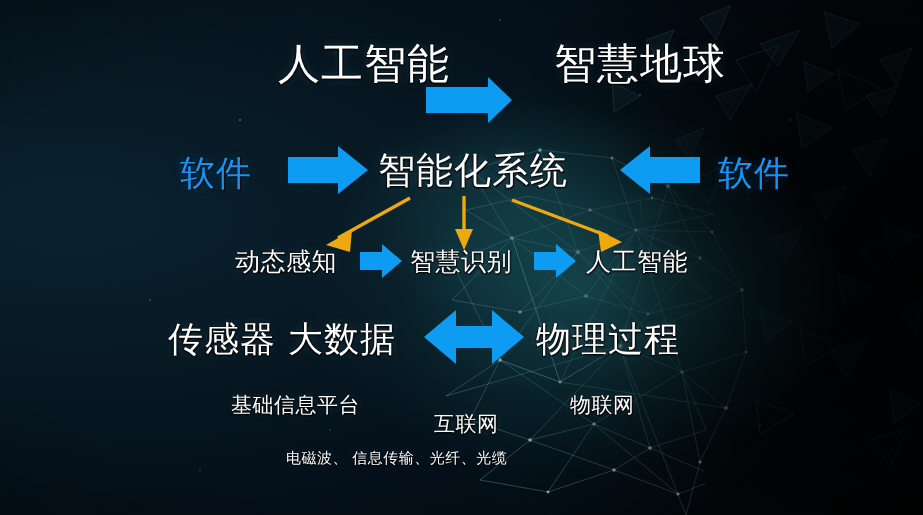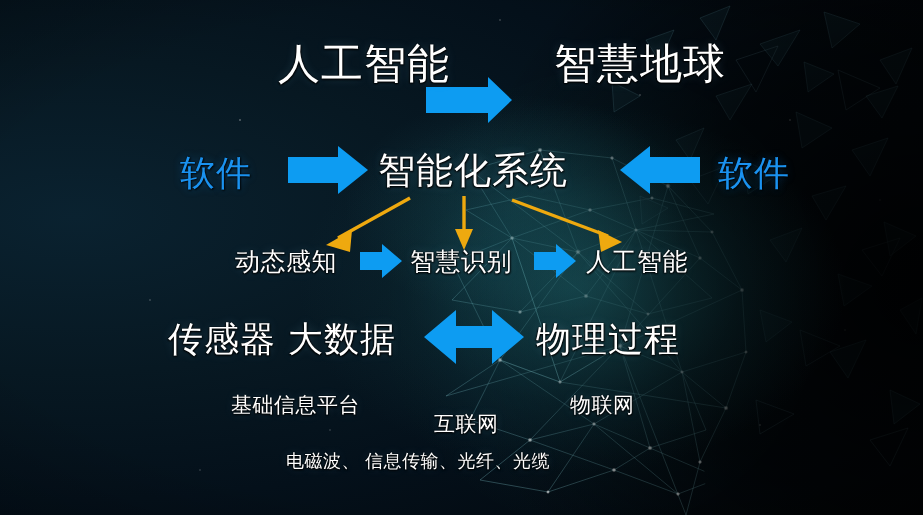--- a/index.html
+++ b/index.html
@@ -54,21 +54,21 @@
   .t-blue{
     color:#1a92f0;
     text-shadow:0 0 2px rgba(0,0,0,.85),1px 1px 2px rgba(0,0,0,.8),0 0 9px rgba(20,140,240,.35);
   }
 
   .s-xl{font-size:42px;letter-spacing:1px;}
   .s-lg{font-size:37px;letter-spacing:1px;}
   .s-md{font-size:35px;letter-spacing:1px;}
   .s-sm{font-size:25px;letter-spacing:.5px;}
   .s-xs{font-size:21px;letter-spacing:.5px;}
-  .s-xxs{font-size:18px;letter-spacing:.5px;}
+  .s-xxs{font-size:15px;letter-spacing:.5px;}
   .blue-fill{fill:#0d9cf2;}
   .yellow-stroke{stroke:#eea90f;fill:none;}
   .yellow-fill{fill:#eea90f;}
 </style>
 </head>
 <body>
 
 <div id="slide">
 
   <div class="bg-base"></div>

